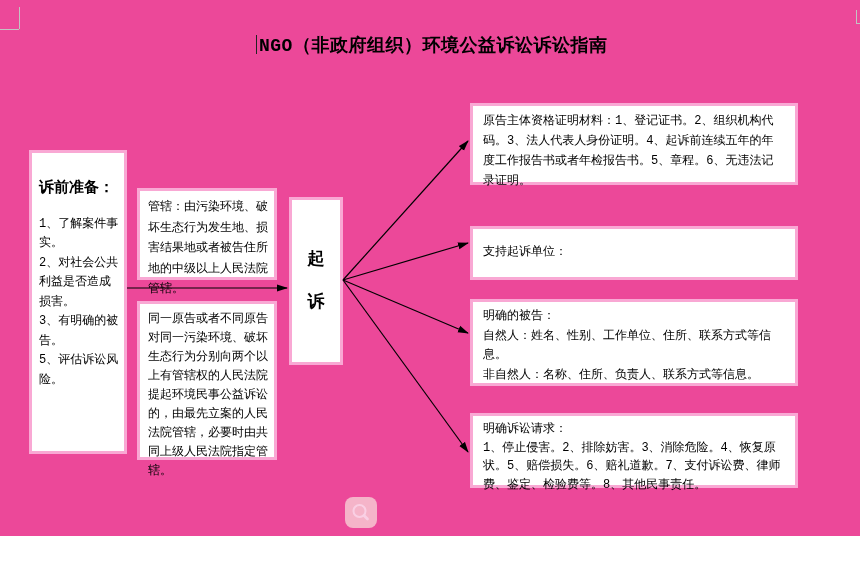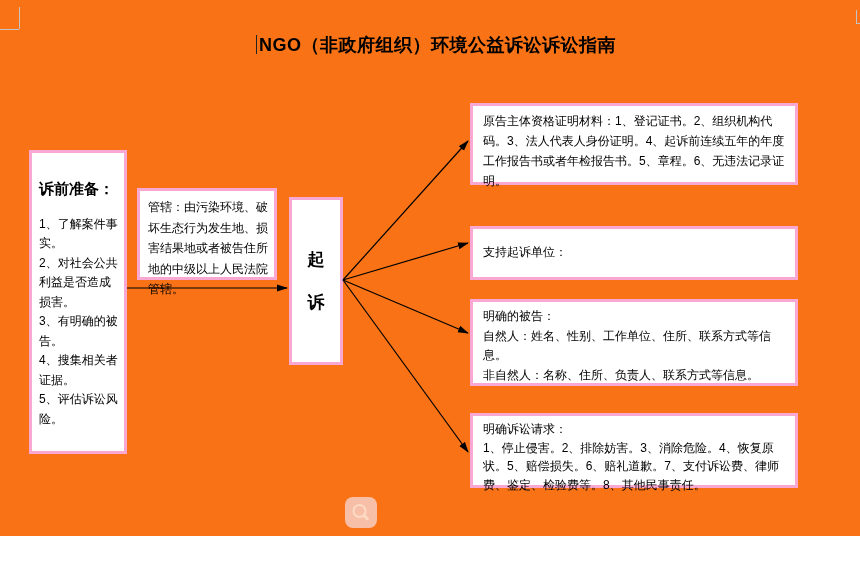--- a/index.html
+++ b/index.html
@@ -1,18 +1,18 @@
 <!DOCTYPE html>
 <html><head>
 <meta charset="utf-8">
 <style>
   html,body{margin:0;padding:0;background:#fff;}
   #page{
-    position:relative;width:860px;height:536px;background:#f97316;overflow:hidden;
-    font-family:Liberation Sans, sans-serif;color:#000;
+    position:relative;width:860px;height:536px;background:#ec4899;overflow:hidden;
+    font-family:Liberation Mono, monospace;color:#000;
   }
   .abs{position:absolute;}
   
   #title{
     left:259px;top:33px;font-size:18px;font-weight:bold;letter-spacing:0.5px;white-space:nowrap;
   }
   #caret{left:256px;top:35px;width:1px;height:19px;background:#222;}
   
   .fbox{
     position:absolute;border:3px solid #f9a8d4;background:#fff;box-sizing:border-box;
@@ -57,26 +57,28 @@
   <div class="crop" style="left:19px;top:540px;width:1px;height:7px;"></div>
 
   <div class="abs" id="caret"></div>
   <div class="abs" id="title">NGO（非政府组织）环境公益诉讼诉讼指南</div>
 
   <div class="fbox" id="pre-box">
     <div class="heading">诉前准备：</div>
     <div>1、了解案件事实。</div>
     <div>2、对社会公共利益是否造成损害。</div>
     <div>3、有明确的被告。</div>
-    <div>4、搜集相关者证据。</div>
     <div>5、评估诉讼风险。</div>
   </div>
 
   <div class="fbox" id="jur-top">
     <span>管辖：由污染环境、破坏生态行为发生地、损害结果地或者被告住所地的中级以上人民法院管辖。</span>
+  </div>
+  <div class="fbox" id="jur-bottom">
+    <span>同一原告或者不同原告对同一污染环境、破坏生态行为分别向两个以上有管辖权的人民法院提起环境民事公益诉讼的，由最先立案的人民法院管辖，必要时由共同上级人民法院指定管辖。</span>
   </div>
 
   <div class="fbox" id="filing-box">
     <span>起</span>
     <span>诉</span>
   </div>
 
   <div class="fbox" id="r1">
     <span>原告主体资格证明材料：1、登记证书。2、组织机构代码。3、法人代表人身份证明。4、起诉前连续五年的年度工作报告书或者年检报告书。5、章程。6、无违法记录证明。</span>
   </div>

